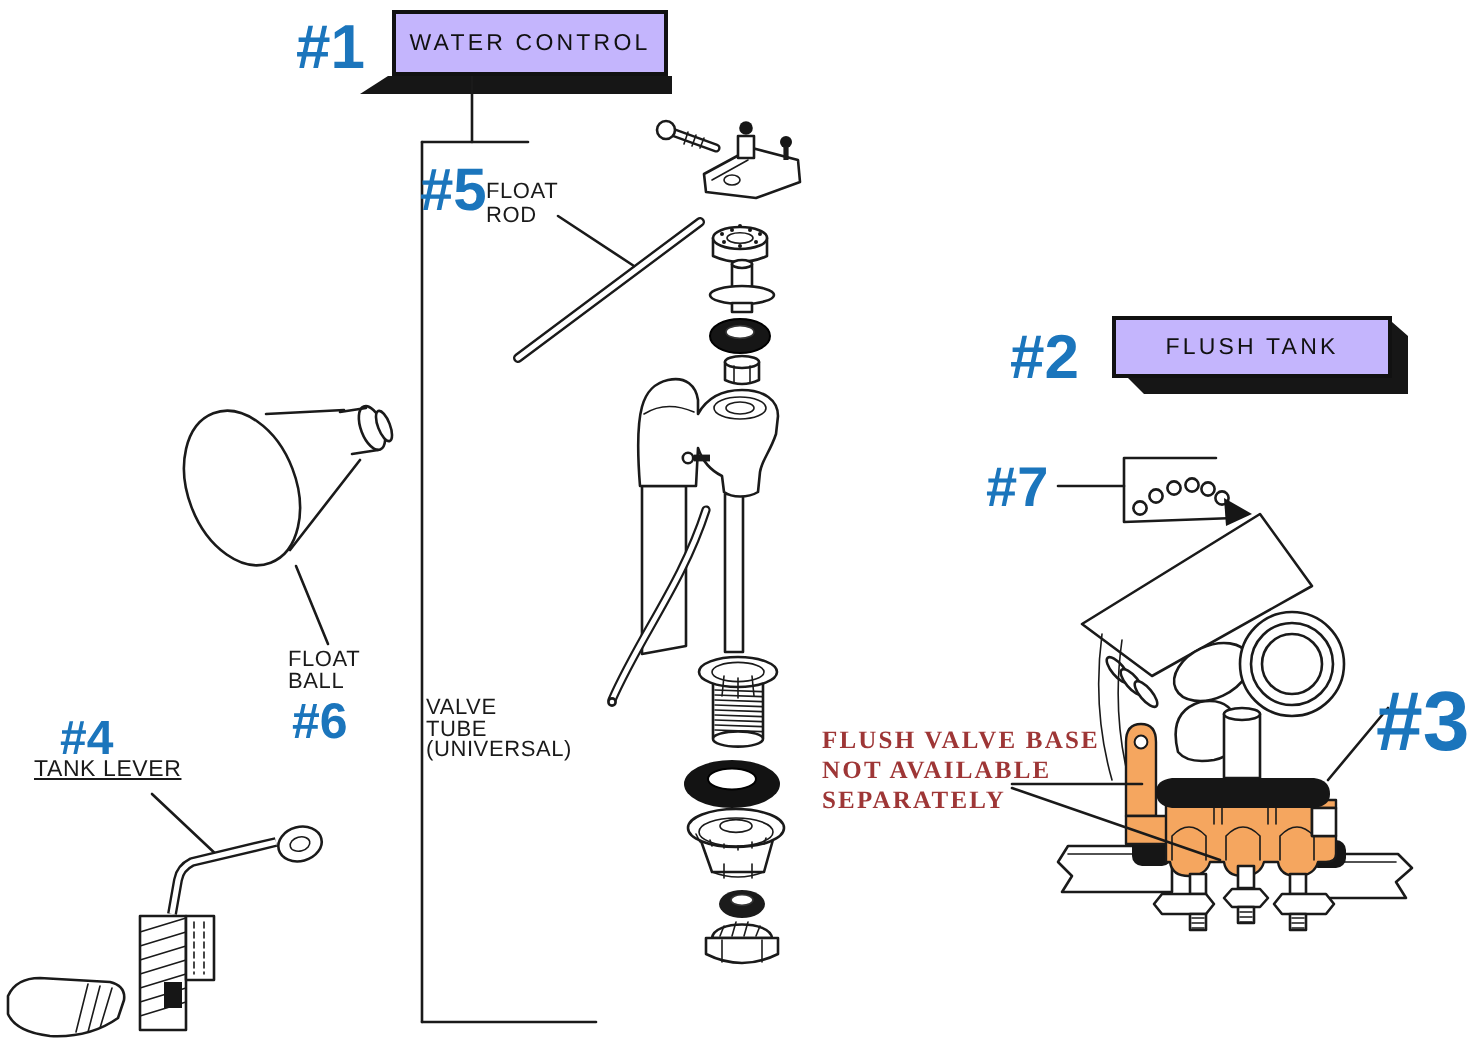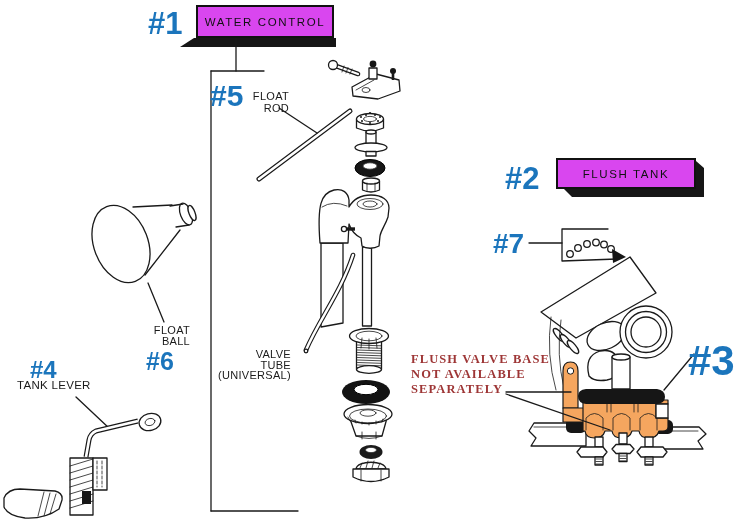--- a/index.html
+++ b/index.html
@@ -1,23 +1,23 @@
 <!DOCTYPE html>
 <html><head>
 <meta charset="utf-8">
 <style>
   html,body{margin:0;padding:0;background:#fff;}
   .stage{position:relative;width:738px;height:526px;background:#ffffff;
          font-family:"Liberation Sans",sans-serif;overflow:hidden;}
   .stage svg{position:absolute;left:0;top:0;}
   .num{position:absolute;color:#1B75BC;font-weight:700;line-height:1;white-space:nowrap;}
   .lbl{position:absolute;color:#1a1a1a;font-size:11px;line-height:11px;
-       letter-spacing:.3px;white-space:pre-line;text-align:right;}
-  .lbl.left{text-align:left;white-space:nowrap;}
-  .callout-box{position:absolute;background:#d946ef;border:2px solid #111;
+       letter-spacing:.3px;white-space:pre-line;text-align:left;}
+  .lbl.left{text-align:left;white-space:nowrap;text-decoration:underline;}
+  .callout-box{position:absolute;background:#c4b5fd;border:2px solid #111;
        display:flex;align-items:center;justify-content:center;
        font-size:11.5px;letter-spacing:1.6px;color:#111;white-space:nowrap;}
   .warning{position:absolute;font-family:"Liberation Serif",serif;font-weight:700;
        font-size:12.5px;line-height:15px;letter-spacing:1.1px;color:#9E3636;
        white-space:pre-line;}
   
   .ln{stroke:#1a1a1a;stroke-width:1.3;fill:none;stroke-linecap:round;stroke-linejoin:round;}
   .th{stroke:#1a1a1a;stroke-width:.8;fill:none;stroke-linecap:round;}
   .wh{fill:#fff;stroke:#1a1a1a;stroke-width:1.3;stroke-linejoin:round;}
   .bk{fill:#161616;stroke:none;}
@@ -298,17 +298,17 @@
   <div class="callout-box" style="left:556px;top:158px;width:136px;height:27px;">FLUSH TANK</div>
 
   <div class="lbl" style="left:243px;top:91px;width:46px;line-height:11.5px;">FLOAT
 ROD</div>
   <div class="lbl" style="left:144px;top:325px;width:46px;">FLOAT
 BALL</div>
   <div class="lbl left" style="left:17px;top:380px;font-size:11.5px;">TANK LEVER</div>
   <div class="lbl" style="left:213px;top:349px;width:78px;line-height:10.5px;">VALVE
 TUBE
 (UNIVERSAL)</div>
-  <div class="warning" style="left:411px;top:352px;font-family:Liberation Serif, serif;">FLUSH VALVE BASE
+  <div class="warning" style="left:411px;top:363px;font-family:Liberation Serif, serif;">FLUSH VALVE BASE
 NOT AVAILABLE
 SEPARATELY</div>
 
 </div>
 
 </body></html>

